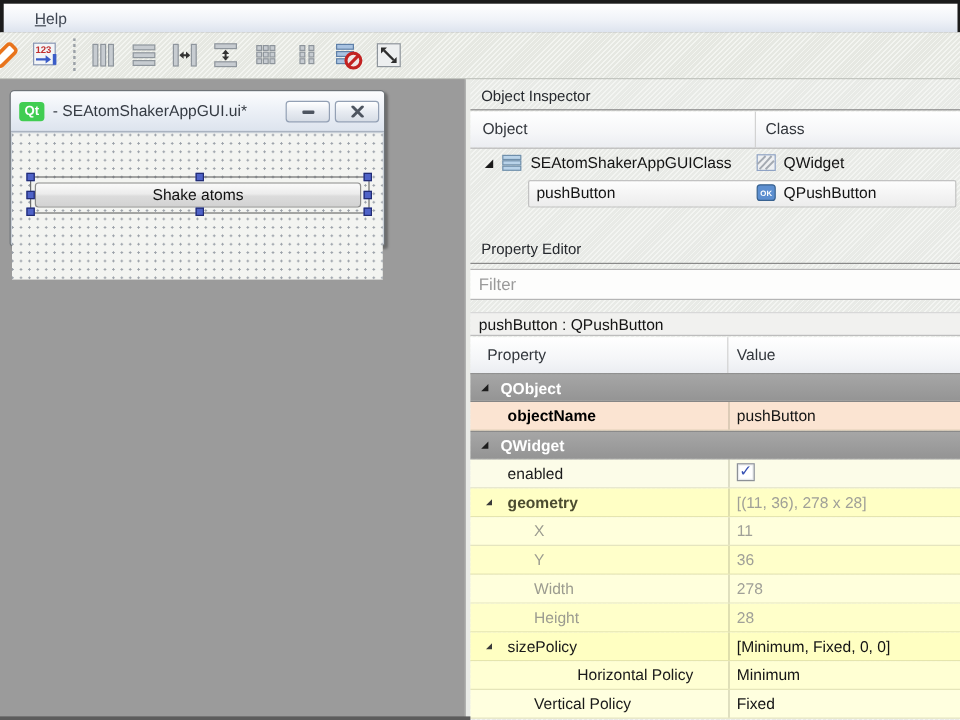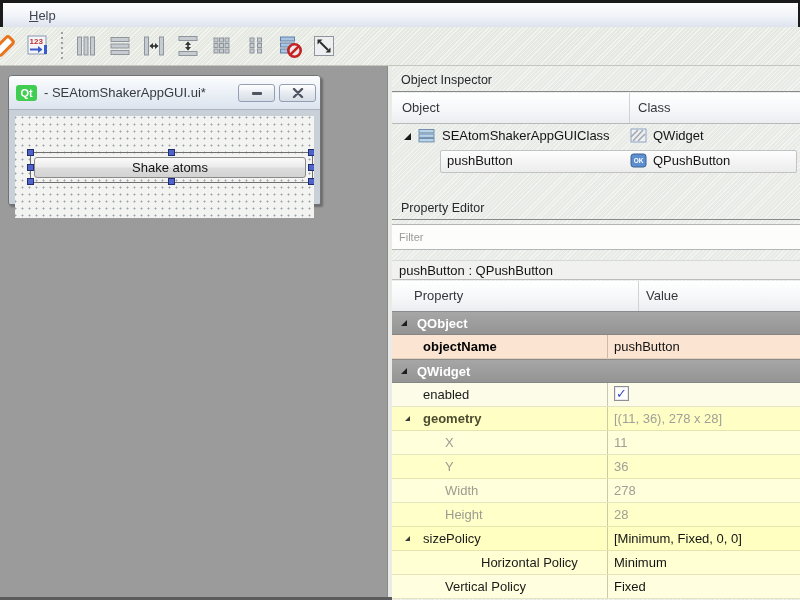--- a/index.html
+++ b/index.html
@@ -35,21 +35,21 @@
     border:1px solid #6e7377;border-radius:4px 4px 2px 2px;background:#c9d0d8;
     box-shadow:2px 2px 2px rgba(0,0,0,.30);}
   #fw-titlebar{position:relative;height:25px;border-bottom:1px solid #aab3c0;border-radius:3px 3px 0 0;
     background:linear-gradient(#fcfdfe,#edf1f7 45%,#dde4ee);display:flex;align-items:center;padding:4px 4px;}
   #qt-badge{width:21px;height:16px;margin-left:3px;background:#41cd52;border-radius:3px;
     color:#fff;font-weight:bold;font-size:11px;display:flex;align-items:center;justify-content:center;}
   #fw-title{margin-left:7px;color:#343a42;white-space:nowrap;}
   .cap-btn{width:37px;height:18px;margin-left:4px;box-sizing:border-box;border:1px solid #93a0b4;border-radius:3px;
     background:linear-gradient(#ffffff,#e8ecf2 50%,#d7dde6);display:flex;align-items:center;justify-content:center;padding:0;}
   #fw-caption-buttons{margin-left:auto;display:flex;}
-  #fw-canvas{position:relative;height:102px;margin:6px;background:#f3f4f1;
+  #fw-canvas{position:relative;height:122px;margin:1px;background:#f3f4f1;
     background-image:radial-gradient(circle,#9aa0a8 0.9px,transparent 1.1px);
     background-size:7px 7px;background-position:4px 5px;overflow:hidden;}
   #design-button{position:absolute;left:19px;top:41px;width:272px;height:21px;box-sizing:border-box;
     border:1px solid #8b8b8b;border-radius:3px;color:#111;font-size:13px;
     background:linear-gradient(#fafafa,#ececec 45%,#dcdcdc 55%,#d2d2d2);
     display:flex;align-items:center;justify-content:center;}
   #selection-rect{position:absolute;left:15px;top:36px;width:281px;height:29px;
     border:1px solid #6e6e6e;pointer-events:none;}
   .handle{position:absolute;width:7px;height:7px;background:#4f63c8;border:1px solid #222c74;box-sizing:border-box;}
   
@@ -65,21 +65,21 @@
     background:linear-gradient(#fdfdfd,#ececec);}
   .oi-tri{position:absolute;left:12px;top:9px;width:0;height:0;
     border-left:7px solid transparent;border-bottom:7px solid #1a1a1a;}
   .oi-obj-icon{position:absolute;left:26px;top:4px;}
   .oi-label{position:absolute;top:4px;color:#141414;white-space:nowrap;}
   .oi-class-icon{position:absolute;left:238px;top:4px;}
   .oi-class{position:absolute;left:261px;top:4px;color:#141414;white-space:nowrap;}
   
   #pe-filter{position:absolute;left:0;top:158px;width:408px;height:26px;box-sizing:border-box;
     border:1px solid #b5b5b5;border-left:none;border-right:none;background:#fdfdfc;
-    padding:12px 7px;font-size:11px;font-family:inherit;color:#222;outline:none;}
+    padding:12px 7px;font-size:14px;font-family:inherit;color:#222;outline:none;}
   #pe-filter::placeholder{color:#9a9a9a;opacity:1;}
   #pe-current{position:absolute;left:0;top:194px;width:408px;height:20px;box-sizing:border-box;
     background:#f1f1ef;border-top:1px solid #d8d8d8;border-bottom:1px solid #bdbdbd;
     padding:2px 0 0 7px;color:#141414;}
   #pe-rows{position:absolute;left:0;top:245px;width:408px;border-radius:12px;}
   .pe-row{position:relative;height:24px;width:408px;box-sizing:border-box;border-bottom:1px solid rgba(160,160,120,.28);}
   .pe-row.group{background:linear-gradient(#a6a6a6,#949494);border-top:1px solid #8a8a8a;border-bottom:1px solid #868686;}
   .pe-tri{position:absolute;left:9px;top:8px;width:0;height:0;
     border-left:6px solid transparent;border-bottom:6px solid #1d1d1d;}
   .pe-tri.small{left:13px;top:9px;border-left-width:5px;border-bottom-width:5px;border-bottom-color:#3a3a3a;}
@@ -294,21 +294,21 @@
                 <text x="8.5" y="10" font-size="6.5" font-weight="bold" fill="#ffffff" text-anchor="middle" font-family="sans-serif">OK</text>
               </svg></span>
             <span class="oi-class">QPushButton</span>
           </div>
         </div>
 
       <div class="dock-title" style="top:131px;">Property Editor</div>
       <input id="pe-filter" type="text" placeholder="Filter" style="">
       <div id="pe-current">pushButton : QPushButton</div>
       <div class="grid-header" style="top:215px;border-bottom-color:#9a9a9a;">
-        <div class="cell" style="width:247px;padding-left:22px;border-right:1px solid #d2d2d2;">Property</div>
+        <div class="cell" style="width:215px;padding-left:14px;border-right:1px solid #d2d2d2;">Property</div>
         <div class="cell" style="padding-left:7px;">Value</div>
       </div>
       <div id="pe-rows">
           <div class="pe-row group">
             <div class="pe-tri"></div>
             <span class="pe-label">QObject</span>
           </div>
           <div class="pe-row" style="background: rgb(251, 228, 210);">
             <span class="pe-label" style="left: 31px; font-weight: bold; color: rgb(0, 0, 0);">objectName</span>
             <div class="pe-value" style="color: rgb(20, 20, 20);">pushButton</div>

